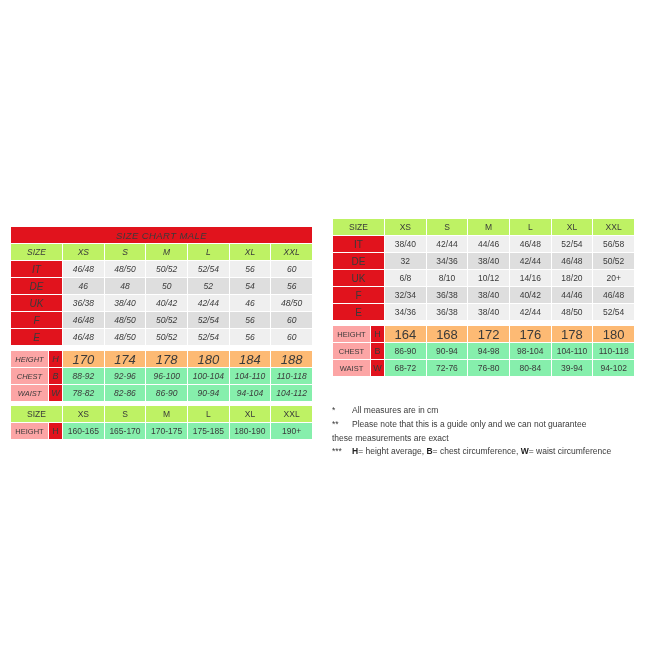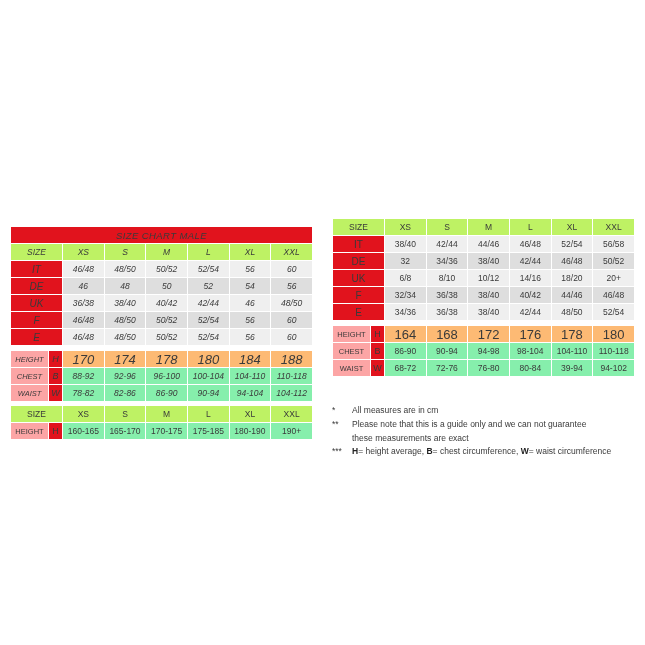--- a/index.html
+++ b/index.html
@@ -128,21 +128,20 @@
     display: flex;
     margin-bottom: 1px;
   }
   .note-mark {
     width: 20px;
     flex: none;
   }
   .note-text { flex: 1; }
   .note-text b { font-weight: bold; color: #222; }
   .note-sub {
-    margin-left: 20px;
   }
 </style>
 </head>
 <body>
 
 <div class="page">
 
 
   <table class="chart" id="chart-male">
       <colgroup>

